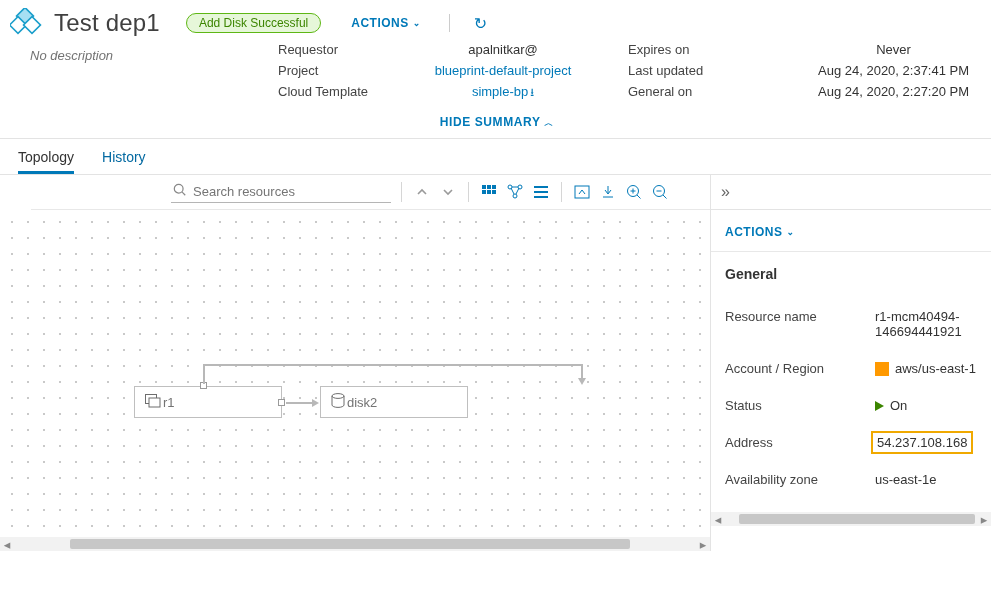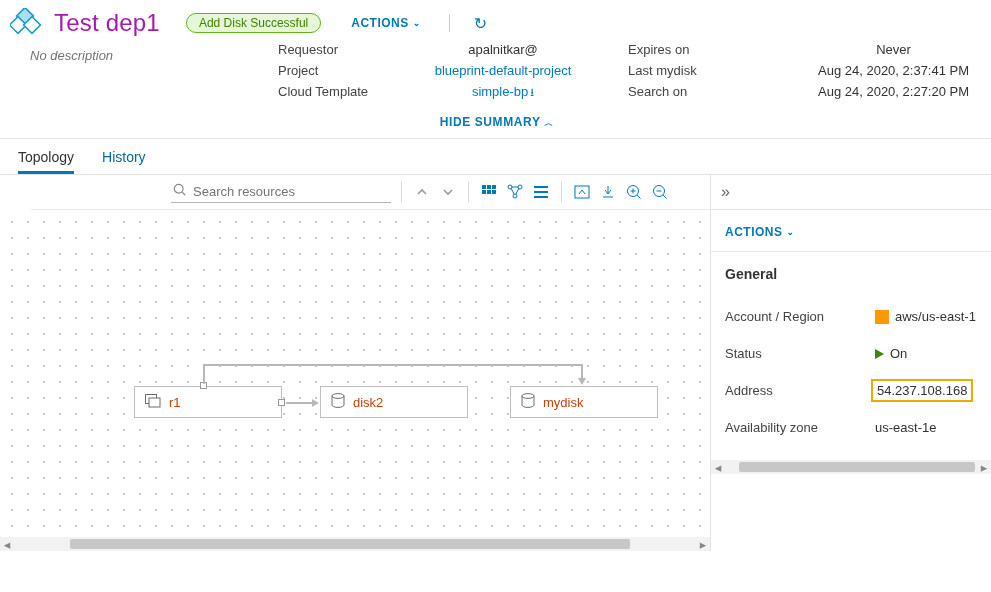--- a/index.html
+++ b/index.html
@@ -2,21 +2,21 @@
 <html><head>
 <meta charset="utf-8">
 <style>
   * { box-sizing: border-box; margin: 0; padding: 0; }
   body { font-family: -apple-system, BlinkMacSystemFont, "Segoe UI", Arial, sans-serif; font-size: 13px; color: #333; background: #fff; width: 991px; height: 592px; overflow: hidden; }
 
   
   .header { padding: 8px 10px 0 10px; }
   .title-row { display: flex; align-items: center; gap: 10px; }
   .logo-icon svg { display: block; }
-  .page-title { font-size: 24px; font-weight: 300; color: #a21caf; letter-spacing: .2px; }
+  .page-title { font-size: 24px; font-weight: 300; color: #404040; letter-spacing: .2px; }
   .status-pill { border: 1px solid #5eb715; color: #3c8500; background: #e6f7d9; font-size: 12px; padding: 2px 12px; border-radius: 11px; margin-left: 16px; }
   .actions-dd { color: #0079b8; font-size: 12px; font-weight: 600; letter-spacing: .5px; margin-left: 20px; display: inline-flex; align-items: center; gap: 4px; cursor: pointer; }
   .sep-vert { width: 1px; height: 18px; background: #ccc; margin: 0 14px 0 18px; }
   .refresh-btn { color: #0079b8; font-size: 16px; cursor: pointer; }
   .subtitle { font-style: italic; color: #737373; font-size: 13px; margin-top: 6px; margin-left: 2px; }
 
   .summary-row { display: flex; margin-top: 4px; }
   .summary-col { padding: 0 18px; }
   .summary-col:first-child { flex: 0 0 250px; }
   .summary-sep { width: 1px; background: #dcdcdc; margin: 2px 0; }
@@ -46,21 +46,21 @@
   .tb-icons { display: flex; gap: 6px; }
   .tb-btn { width: 20px; height: 20px; display: flex; align-items: center; justify-content: center; color: #0079b8; cursor: pointer; border: 1px solid transparent; }
   .tb-btn.muted { color: #9a9a9a; }
   .tb-btn svg { display: block; }
 
   
   .canvas { flex: 1; position: relative; overflow: auto;
     background-image: radial-gradient(circle, #c9c9c9 1px, transparent 1px);
     background-size: 16px 16px; background-position: 4px 4px; }
   .canvas-inner { position: relative; width: 700px; height: 350px; }
-  .node { position: absolute; background: #fff; border: 1px solid #bfbfbf; height: 32px; display: flex; align-items: center; padding: 0 10px; gap: 8px; font-size: 13px; color: #c2410c; }
+  .node { position: absolute; background: #fff; border: 1px solid #bfbfbf; height: 32px; display: flex; align-items: center; padding: 0 10px; gap: 2px; font-size: 13px; color: #737373; }
   .node .nicon { color: #6d6d6d; }
   .port { position: absolute; width: 7px; height: 7px; border: 1px solid #9a9a9a; background: #fff; }
   .conn-line { position: absolute; background: #b8b8b8; }
   .arrowhead { position: absolute; width: 0; height: 0; }
   .arrow-r { border-left: 7px solid #b8b8b8; border-top: 4px solid transparent; border-bottom: 4px solid transparent; }
   .arrow-d { border-top: 7px solid #b8b8b8; border-left: 4px solid transparent; border-right: 4px solid transparent; }
 
   
   .hscroll { height: 14px; background: #f2f2f2; display: flex; align-items: center; }
   .hscroll .track { flex: 1; height: 10px; position: relative; }
@@ -119,22 +119,22 @@
         <div class="kv-value">apalnitkar@</div>
         <div class="kv-label">Project</div>
         <div class="kv-value"><span class="link">blueprint-default-project</span></div>
         <div class="kv-label">Cloud Template</div>
         <div class="kv-value"><span class="link">simple-bp</span><span class="dl-icon">⭳</span></div>
       </div>
     </div>
     <div class="summary-col" style="flex:0 0 190px">
       <div class="kv-grid kv-grid3">
         <div class="kv-label">Expires on</div>
-        <div class="kv-label">Last mydisk</div>
-        <div class="kv-label">Search on</div>
+        <div class="kv-label">Last updated</div>
+        <div class="kv-label">General on</div>
       </div>
     </div>
     <div class="summary-col">
       <div class="kv-grid kv-grid3">
         <div class="kv-value">Never</div>
         <div class="kv-value">Aug 24, 2020, 2:37:41 PM</div>
         <div class="kv-value">Aug 24, 2020, 2:27:20 PM</div>
       </div>
     </div>
   </div>
@@ -254,27 +254,20 @@
         <div class="port" style="left:200px; top:172px"></div>
 
         <div class="node" style="left:320px; top:176px; width:148px">
           <span class="nicon"><svg width="14" height="16" viewBox="0 0 14 16">
                 <ellipse cx="7" cy="3" rx="6" ry="2.4" fill="none" stroke="#6d6d6d"></ellipse>
                 <path d="M1 3 V12 A6 2.4 0 0 0 13 12 V3" fill="none" stroke="#6d6d6d"></path>
               </svg></span>
           <span>disk2</span>
         </div>
 
-        <div class="node" style="left:510px; top:176px; width:148px">
-          <span class="nicon"><svg width="14" height="16" viewBox="0 0 14 16">
-                <ellipse cx="7" cy="3" rx="6" ry="2.4" fill="none" stroke="#6d6d6d"></ellipse>
-                <path d="M1 3 V12 A6 2.4 0 0 0 13 12 V3" fill="none" stroke="#6d6d6d"></path>
-              </svg></span>
-          <span>mydisk</span>
-        </div>
 
         <div class="conn-line" style="left:286px; top:192px; width:26px; height:2px"></div>
         <div class="arrowhead arrow-r" style="left:312px; top:189px"></div>
 
         <div class="conn-line" style="left:203px; top:154px; width:2px; height:20px"></div>
         <div class="conn-line" style="left:203px; top:154px; width:380px; height:2px"></div>
         <div class="conn-line" style="left:581px; top:154px; width:2px; height:16px"></div>
         <div class="arrowhead arrow-d" style="left:578px; top:168px"></div>
       </div>
     </div>
@@ -293,20 +286,24 @@
     <div class="side-actions">
       <span class="actions-dd" style="margin-left:0">
         <span>ACTIONS</span>
           <span class="caret">⌄</span>
       </span>
     </div>
     <div class="side-body">
       <div class="section-title">General</div>
 
       <div class="prop-row">
+        <div class="prop-label">Resource name</div>
+        <div class="prop-value">r1-mcm40494-146694441921</div>
+      </div>
+      <div class="prop-row">
         <div class="prop-label">Account / Region</div>
         <div class="prop-value">
             <span class="aws-badge"></span>
             <span>aws/us-east-1</span>
           </div>
       </div>
       <div class="prop-row">
         <div class="prop-label">Status</div>
         <div class="prop-value">
             <span class="on-triangle"></span>

